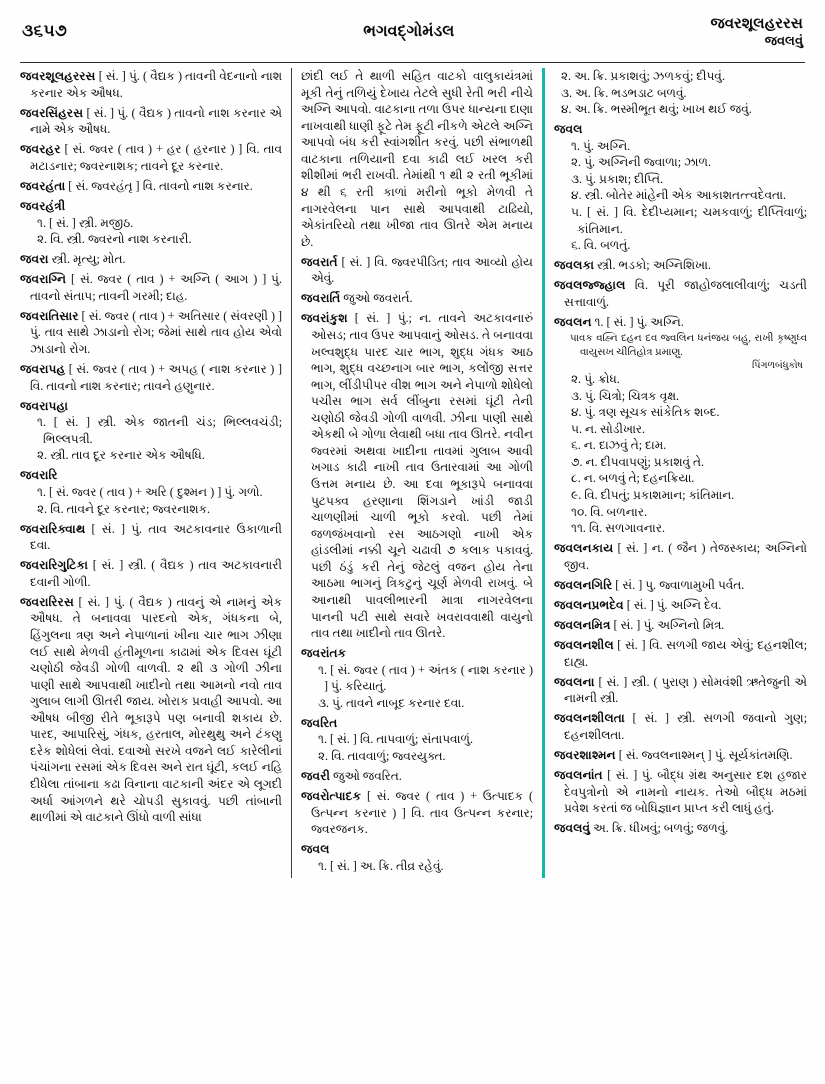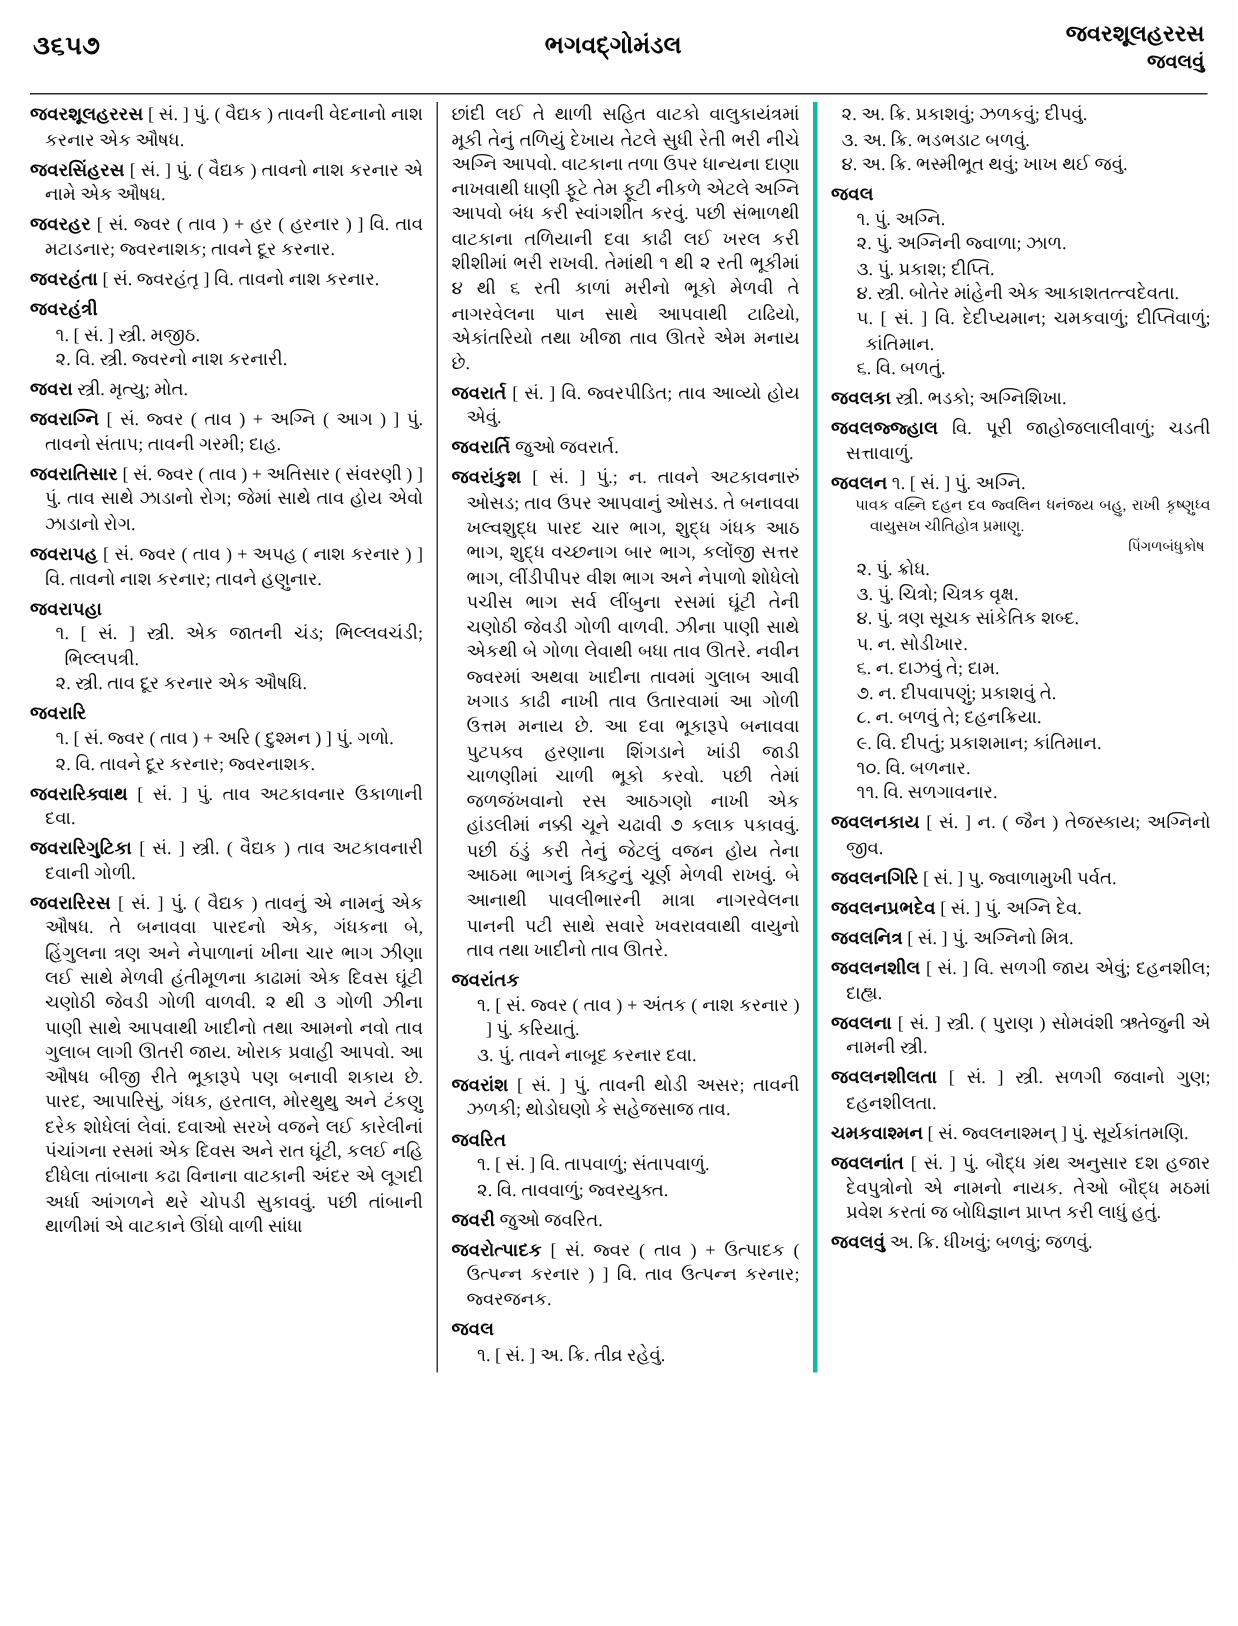--- a/index.html
+++ b/index.html
@@ -162,42 +162,41 @@
         <div class="entry"><span class="hw">જવરારિક્વાથ</span><span> [ સં. ] પું. તાવ અટકાવનાર ઉકાળાની દવા.</span></div>
         <div class="entry"><span class="hw">જવરારિગુટિકા</span><span> [ સં. ] સ્ત્રી. ( વૈદ્યક ) તાવ અટકાવનારી દવાની ગોળી.</span></div>
         <div class="entry"><span class="hw">જવરારિરસ</span><span> [ સં. ] પું. ( વૈદ્યક ) તાવનું એ નામનું એક ઔષધ. તે બનાવવા પારદનો એક, ગંધકના બે, હિંગુલના ત્રણ અને નેપાળાનાં ખીના ચાર ભાગ ઝીણા લઈ સાથે મેળવી હંતીમૂળના કાઢામાં એક દિવસ ઘૂંટી ચણોઠી જેવડી ગોળી વાળવી. ૨ થી ૩ ગોળી ઝીના પાણી સાથે આપવાથી ખાદીનો તથા આમનો નવો તાવ ગુલાબ લાગી ઊતરી જાય. ખોરાક પ્રવાહી આપવો. આ ઔષધ બીજી રીતે ભૂકારૂપે પણ બનાવી શકાય છે. પારદ, આપારિસું, ગંધક, હરતાલ, મોરથુથુ અને ટંકણુ દરેક શોધેલાં લેવાં. દવાઓ સરખે વજને લઈ કારેલીનાં પંચાંગના રસમાં એક દિવસ અને રાત ઘૂંટી, કલઈ નહિ દીધેલા તાંબાના કઢા વિનાના વાટકાની અંદર એ લૂગદી અર્ધા આંગળને થરે ચોપડી સુકાવવું. પછી તાંબાની થાળીમાં એ વાટકાને ઊંધો વાળી સાંધા</span></div>
       </div>
     <div class="col col-2">
         <div class="entry cont"><span>છાંદી લઈ તે થાળી સહિત વાટકો વાલુકાયંત્રમાં મૂકી તેનું તળિયું દેખાય તેટલે સુધી રેતી ભરી નીચે અગ્નિ આપવો. વાટકાના તળા ઉપર ધાન્યના દાણા નાખવાથી ધાણી ફૂટે તેમ ફૂટી નીકળે એટલે અગ્નિ આપવો બંધ કરી સ્વાંગશીત કરવું. પછી સંભાળથી વાટકાના તળિયાની દવા કાઢી લઈ ખરલ કરી શીશીમાં ભરી રાખવી. તેમાંથી ૧ થી ૨ રતી ભૂકીમાં ૪ થી ૬ રતી કાળાં મરીનો ભૂકો મેળવી તે નાગરવેલના પાન સાથે આપવાથી ટાઢિયો, એકાંતરિયો તથા ખીજા તાવ ઊતરે એમ મનાય છે.</span></div>
         <div class="entry"><span class="hw">જવરાર્ત</span><span> [ સં. ] વિ. જ્વરપીડિત; તાવ આવ્યો હોય એવું.</span></div>
         <div class="entry"><span class="hw">જવરાર્તિ</span><span> જુઓ જવરાર્ત.</span></div>
         <div class="entry"><span class="hw">જવરાંકુશ</span><span> [ સં. ] પું.; ન. તાવને અટકાવનારું ઓસડ; તાવ ઉપર આપવાનું ઓસડ. તે બનાવવા ખલ્વશુદ્ધ પારદ ચાર ભાગ, શુદ્ધ ગંધક આઠ ભાગ, શુદ્ધ વચ્છનાગ બાર ભાગ, કલોંજી સત્તર ભાગ, લીંડીપીપર વીશ ભાગ અને નેપાળો શોધેલો પચીસ ભાગ સર્વ લીંબુના રસમાં ઘૂંટી તેની ચણોઠી જેવડી ગોળી વાળવી. ઝીના પાણી સાથે એકથી બે ગોળા લેવાથી બધા તાવ ઊતરે. નવીન જ્વરમાં અથવા ખાદીના તાવમાં ગુલાબ આવી ખગાડ કાઢી નાખી તાવ ઉતારવામાં આ ગોળી ઉત્તમ મનાય છે. આ દવા ભૂકારૂપે બનાવવા પુટપક્વ હરણાના શિંગડાને ખાંડી જાડી ચાળણીમાં ચાળી ભૂકો કરવો. પછી તેમાં જળજંખવાનો રસ આઠગણો નાખી એક હાંડલીમાં નક્કી ચૂને ચઢાવી ૭ કલાક પકાવવું. પછી ઠંડું કરી તેનું જેટલું વજન હોય તેના આઠમા ભાગનું ત્રિકટુનું ચૂર્ણ મેળવી રાખવું. બે આનાથી પાવલીભારની માત્રા નાગરવેલના પાનની પટી સાથે સવારે ખવરાવવાથી વાયુનો તાવ તથા ખાદીનો તાવ ઊતરે.</span></div>
         <div class="entry"><span class="hw">જવરાંતક</span><span class="sense">૧. [ સં. જ્વર ( તાવ ) + અંતક ( નાશ કરનાર ) ] પું. કરિયાતું.</span><span class="sense">૩. પું. તાવને નાબૂદ કરનાર દવા.</span></div>
-        <div class="entry"><span class="hw">જવરાંશ</span><span> [ સં. ] પું. તાવની થોડી અસર; તાવની ઝળકી; થોડોઘણો કે સહેજસાજ તાવ.</span></div>
         <div class="entry"><span class="hw">જવરિત</span><span class="sense">૧. [ સં. ] વિ. તાપવાળું; સંતાપવાળું.</span><span class="sense">૨. વિ. તાવવાળું; જ્વરયુક્ત.</span></div>
         <div class="entry"><span class="hw">જવરી</span><span> જુઓ જવરિત.</span></div>
         <div class="entry"><span class="hw">જવરોત્પાદક</span><span> [ સં. જ્વર ( તાવ ) + ઉત્પાદક ( ઉત્પન્ન કરનાર ) ] વિ. તાવ ઉત્પન્ન કરનાર; જ્વરજનક.</span></div>
         <div class="entry"><span class="hw">જવલ</span><span class="sense">૧. [ સં. ] અ. ક્રિ. તીવ્ર રહેવું.</span></div>
       </div>
     <div class="col col-3">
         <div class="entry cont">
           <span class="sense">૨. અ. ક્રિ. પ્રકાશવું; ઝળકવું; દીપવું.</span>
           <span class="sense">૩. અ. ક્રિ. ભડભડાટ બળવું.</span>
           <span class="sense">૪. અ. ક્રિ. ભસ્મીભૂત થવું; ખાખ થઈ જવું.</span>
         </div>
         <div class="entry"><span class="hw">જવલ</span><span class="sense">૧. પું. અગ્નિ.</span><span class="sense">૨. પું. અગ્નિની જ્વાળા; ઝાળ.</span><span class="sense">૩. પું. પ્રકાશ; દીપ્તિ.</span><span class="sense">૪. સ્ત્રી. બોતેર માંહેની એક આકાશતત્ત્વદેવતા.</span><span class="sense">૫. [ સં. ] વિ. દેદીપ્યમાન; ચમકવાળું; દીપ્તિવાળું; કાંતિમાન.</span><span class="sense">૬. વિ. બળતું.</span></div>
         <div class="entry"><span class="hw">જવલકા</span><span> સ્ત્રી. ભડકો; અગ્નિશિખા.</span></div>
         <div class="entry"><span class="hw">જવલજ્જ્હાલ</span><span> વિ. પૂરી જાહોજલાલીવાળું; ચડતી સત્તાવાળું.</span></div>
         <div class="entry"><span class="hw">જવલન</span><span> ૧. [ સં. ] પું. અગ્નિ.</span><div class="quote">પાવક વહ્નિ દહન દવ જ્વલિન ધનંજય બહુ, રાખી કૃષ્ણુધ્વ વાયુસખ ચીતિહોત્ર પ્રમાણુ.</div><span class="quote-src">પિંગળબંધુકોષ</span><span class="sense">૨. પું. ક્રોધ.</span><span class="sense">૩. પું. ચિત્રો; ચિત્રક વૃક્ષ.</span><span class="sense">૪. પું. ત્રણ સૂચક સાંકેતિક શબ્દ.</span><span class="sense">૫. ન. સોડીખાર.</span><span class="sense">૬. ન. દાઝવું તે; દામ.</span><span class="sense">૭. ન. દીપવાપણું; પ્રકાશવું તે.</span><span class="sense">૮. ન. બળવું તે; દહનક્રિયા.</span><span class="sense">૯. વિ. દીપતું; પ્રકાશમાન; કાંતિમાન.</span><span class="sense">૧૦. વિ. બળનાર.</span><span class="sense">૧૧. વિ. સળગાવનાર.</span></div>
         <div class="entry"><span class="hw">જવલનકાય</span><span> [ સં. ] ન. ( જૈન ) તેજસ્કાય; અગ્નિનો જીવ.</span></div>
         <div class="entry"><span class="hw">જવલનગિરિ</span><span> [ સં. ] પુ. જ્વાળામુખી પર્વત.</span></div>
         <div class="entry"><span class="hw">જવલનપ્રભદેવ</span><span> [ સં. ] પું. અગ્નિ દેવ.</span></div>
-        <div class="entry"><span class="hw">જવલનિત્ર</span><span> [ સં. ] પું. અગ્નિનો મિત્ર.</span></div>
+        <div class="entry"><span class="hw">જવલનમિત્ર</span><span> [ સં. ] પું. અગ્નિનો મિત્ર.</span></div>
         <div class="entry"><span class="hw">જવલનશીલ</span><span> [ સં. ] વિ. સળગી જાય એવું; દહનશીલ; દાહ્ય.</span></div>
         <div class="entry"><span class="hw">જવલના</span><span> [ સં. ] સ્ત્રી. ( પુરાણ ) સોમવંશી ઋતેજુની એ નામની સ્ત્રી.</span></div>
         <div class="entry"><span class="hw">જવલનશીલતા</span><span> [ સં. ] સ્ત્રી. સળગી જવાનો ગુણ; દહનશીલતા.</span></div>
-        <div class="entry"><span class="hw">ચમકવાશ્મન</span><span> [ સં. જ્વલનાશ્મન્ ] પું. સૂર્યકાંતમણિ.</span></div>
+        <div class="entry"><span class="hw">જવરશાશ્મન</span><span> [ સં. જ્વલનાશ્મન્ ] પું. સૂર્યકાંતમણિ.</span></div>
         <div class="entry"><span class="hw">જવલનાંત</span><span> [ સં. ] પું. બૌદ્ધ ગ્રંથ અનુસાર દશ હજાર દેવપુત્રોનો એ નામનો નાયક. તેઓ બૌદ્ધ મઠમાં પ્રવેશ કરતાં જ બોધિજ્ઞાન પ્રાપ્ત કરી લાધું હતું.</span></div>
         <div class="entry"><span class="hw">જવલવું</span><span> અ. ક્રિ. ધીખવું; બળવું; જળવું.</span></div>
       </div>
   </div>
 
 </div>
 
 </body></html>

